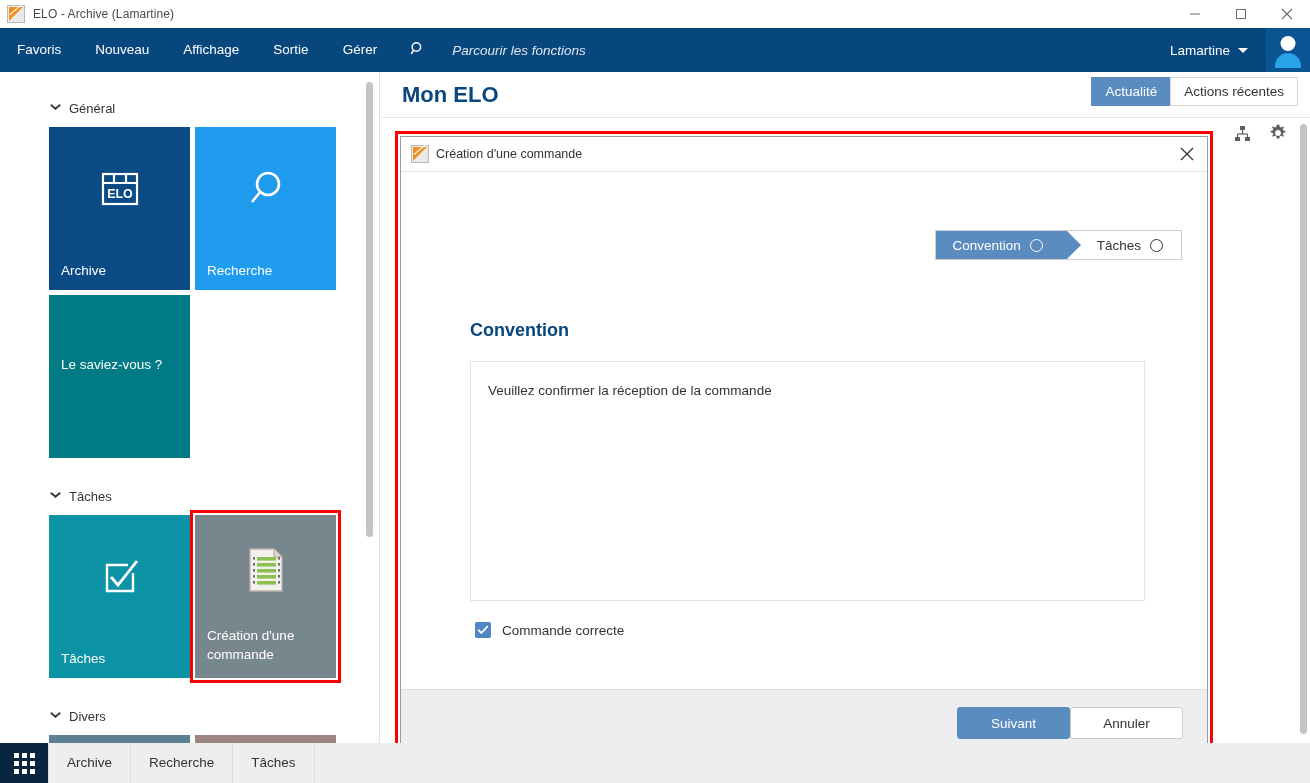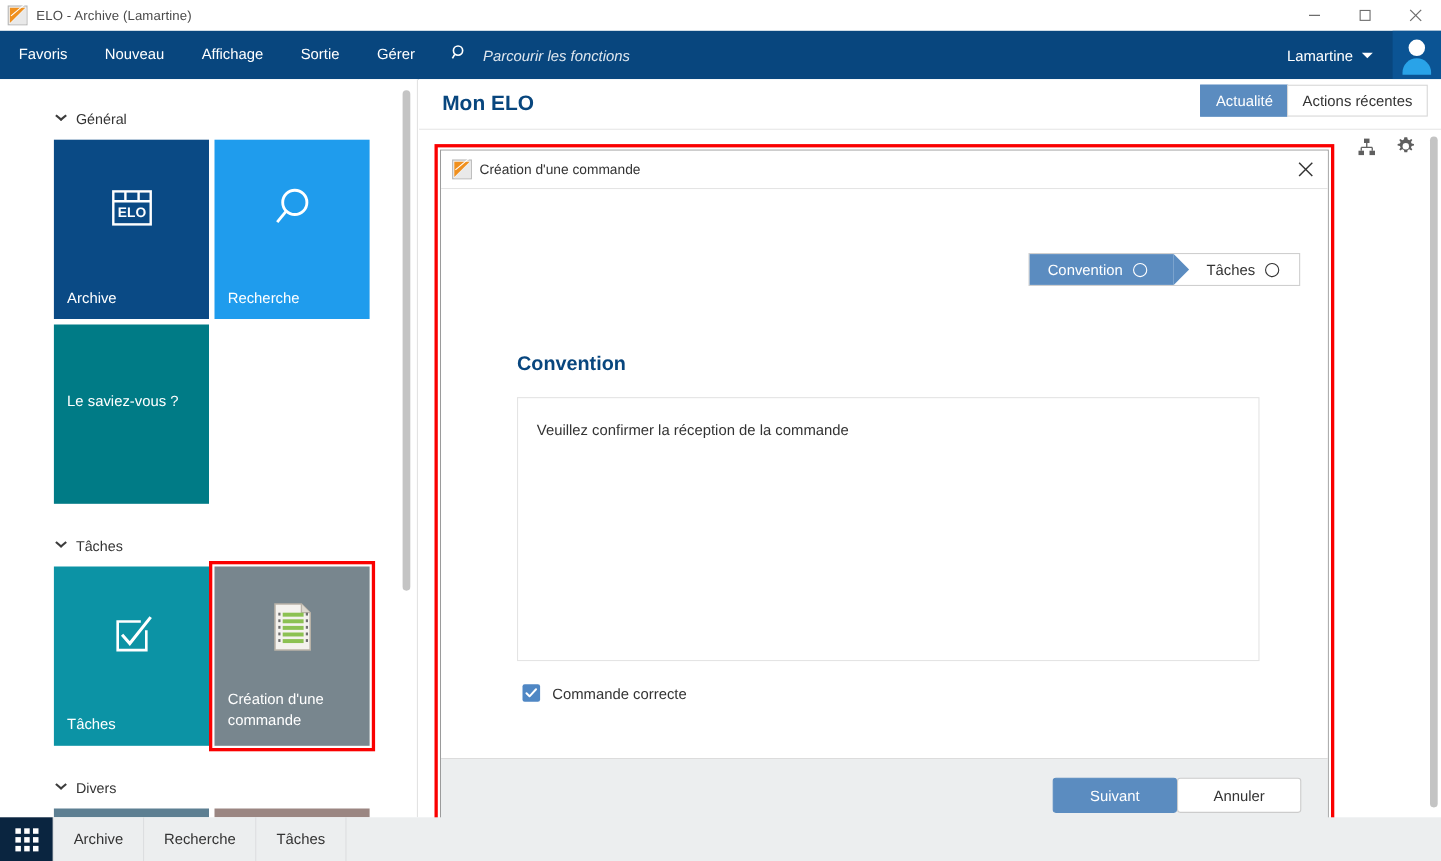--- a/index.html
+++ b/index.html
@@ -49,21 +49,21 @@
   .ribbon {
     position: absolute; left: 0; top: 28px; width: 1310px; height: 44px;
     background: #08467e;
     display: flex; align-items: center;
   }
   .ribbon-item {
     color: #ffffff; font-size: 13.5px; padding: 0 17px; line-height: 44px;
     white-space: nowrap;
   }
   .ribbon-search {
-    display: flex; align-items: center; margin-left: 16px; gap: 14px;
+    display: flex; align-items: center; margin-left: 16px; gap: 27px;
   }
   .ribbon-search .label {
     color: #dfe7ef; font-size: 13.5px; font-style: italic;
   }
   .ribbon-right { margin-left: auto; display: flex; align-items: center; height: 44px; }
   .ribbon-user { color: #ffffff; font-size: 13.5px; margin-right: 8px; }
   .ribbon-caret {
     width: 0; height: 0; border-left: 5px solid transparent; border-right: 5px solid transparent;
     border-top: 5px solid #ffffff; margin-right: 18px;
   }
@@ -122,21 +122,21 @@
   
   .main {
     position: absolute; left: 381px; top: 72px; width: 929px; height: 671px;
     background: #ffffff;
   }
   .main-hdr {
     position: relative; height: 46px; border-bottom: 1px solid #e6e6e6;
     display: flex; align-items: center;
   }
   .main-title {
-    font-size: 19px; color: #08467e; font-weight: bold; margin-left: 21px;
+    font-size: 22px; color: #08467e; font-weight: bold; margin-left: 21px;
   }
   .tabs {
     position: absolute; right: 12px; top: 5px; display: flex;
   }
   .tab {
     height: 29px; padding: 0 13px; display: flex; align-items: center;
     font-size: 13.5px; border: 1px solid #d7d7d7; margin-left: -1px;
   }
   .tab.active { background: #5b8cc0; color: #ffffff; border-color: #5b8cc0; }
   .tab.inactive { background: #ffffff; color: #333333; }

